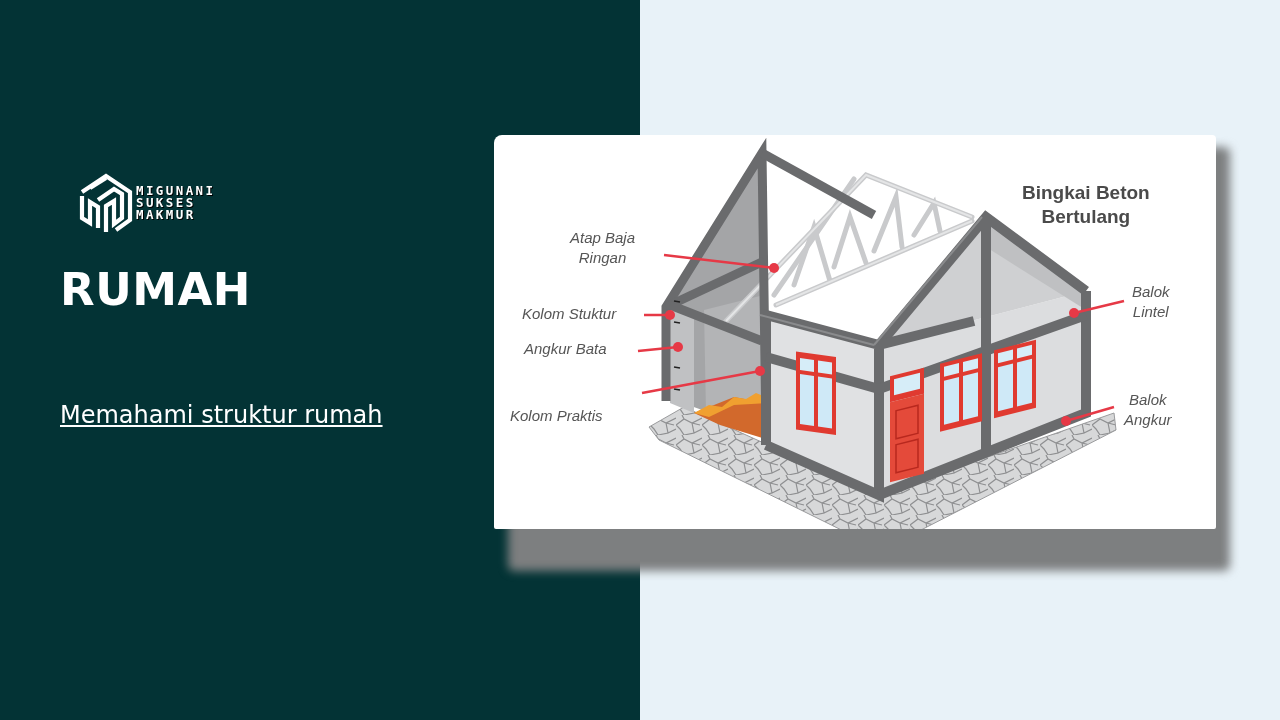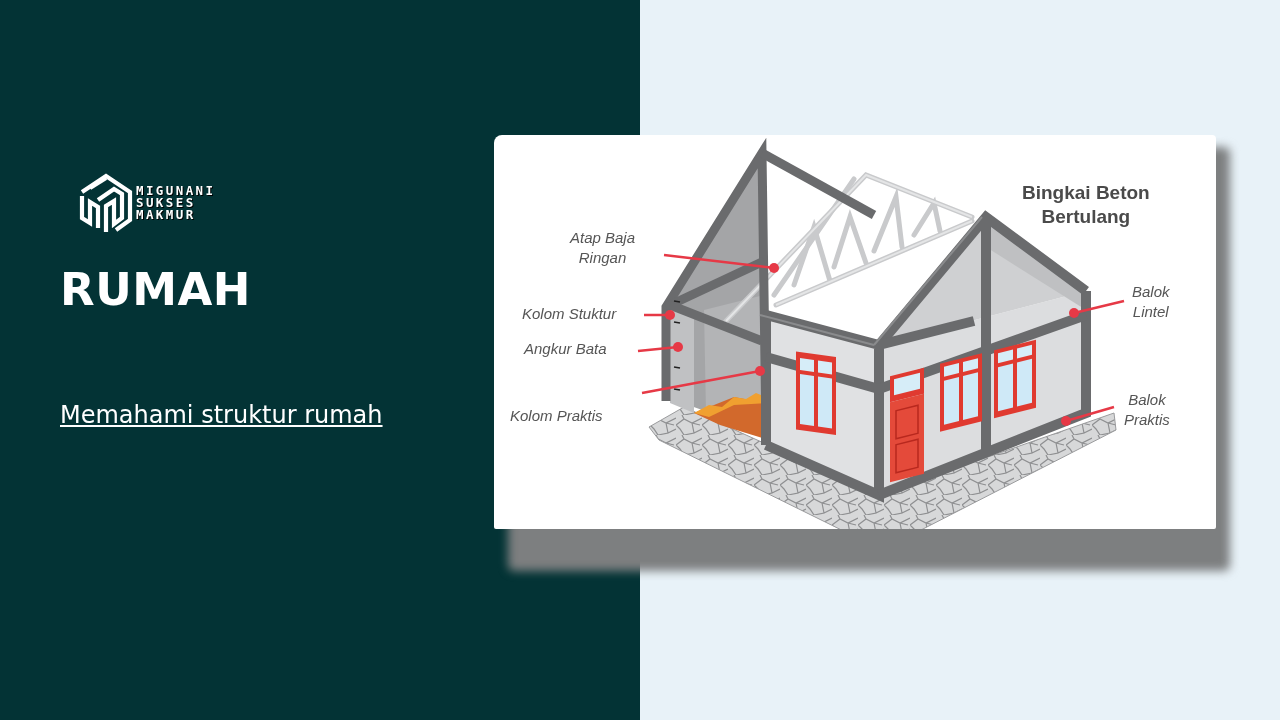--- a/index.html
+++ b/index.html
@@ -182,15 +182,15 @@
   <div class="lbl right" style="left:30px; top:204px;">Angkur Bata</div>
   <div class="lbl right" style="left:16px; top:246px;margin-top:25px;">Kolom Praktis</div>
 
   <div class="lbl" style="left:638px; top:147px;">
     <div>Balok</div>
     <div>Lintel</div>
   </div>
 
   <div class="lbl" style="left:630px; top:255px;">
     <div>Balok</div>
-    <div>Praktis</div>
+    <div>Angkur</div>
   </div>
 </div>
 
 </body></html>

